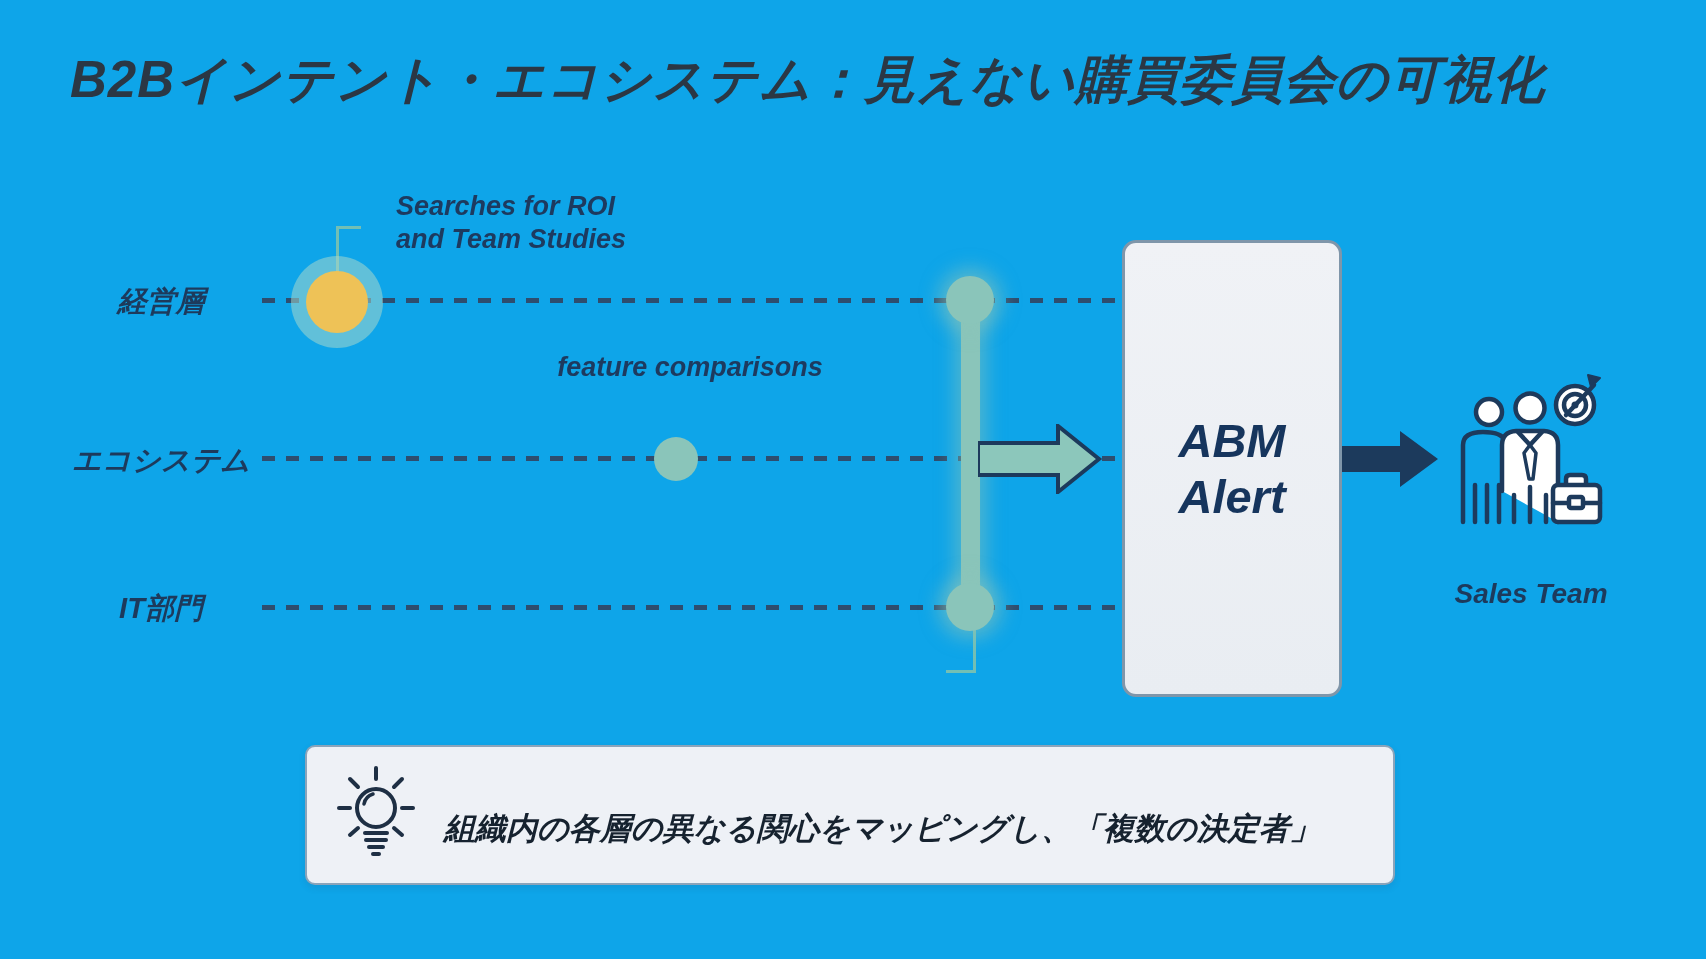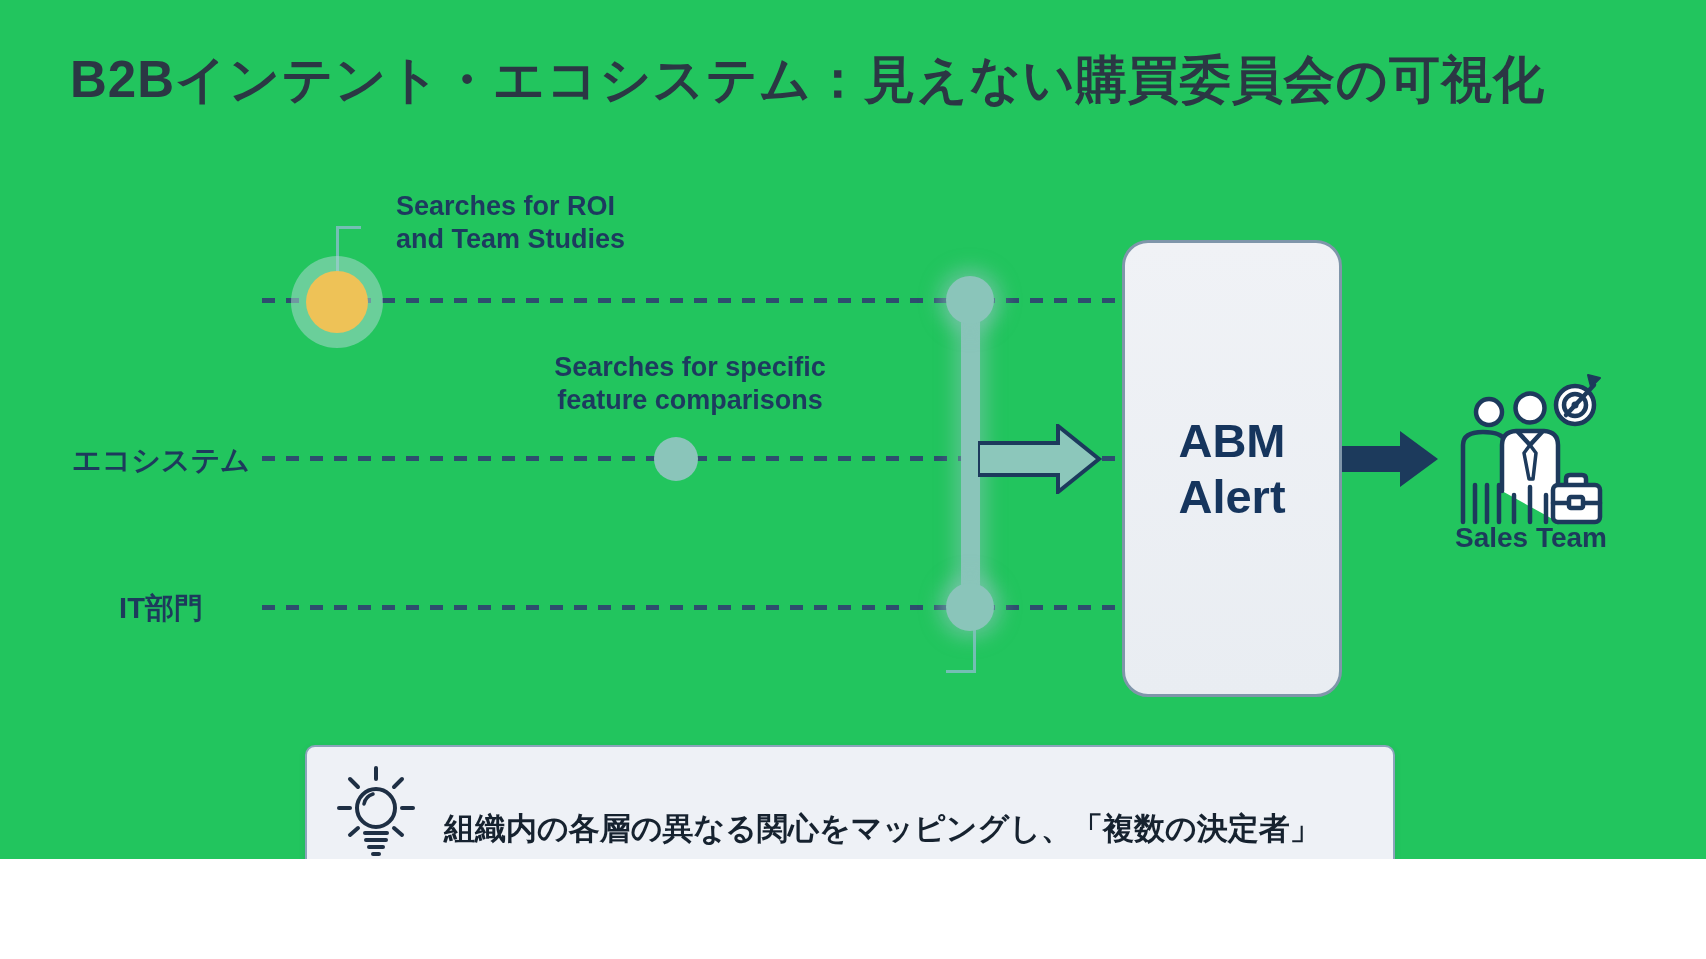--- a/index.html
+++ b/index.html
@@ -1,18 +1,18 @@
 <!DOCTYPE html>
 <html><head>
 <meta charset="utf-8">
 <style>
   html,body{margin:0;padding:0;background:#fff;}
   .canvas{
-    position:relative;width:1706px;height:859px;background:#22c55e;
-    font-family:"Liberation Sans","DejaVu Sans",sans-serif;overflow:hidden;
+    position:relative;width:1706px;height:959px;background:#0ea5e9;
+    font-family:"Liberation Sans","DejaVu Sans",sans-serif;overflow:hidden;font-style:italic;
   }
   .abs{position:absolute;}
   
   .title{
     left:70px;top:46px;font-size:51px;font-weight:900;color:#2b3744;
     letter-spacing:1px;white-space:nowrap;
   }
   
   .row-label{
     width:210px;left:56px;text-align:center;font-size:29px;font-weight:800;
@@ -50,29 +50,29 @@
   }
   .dot.sync.top{left:946px;top:276px;}
   .dot.sync.bottom{left:946px;top:583px;}
   
   .sync-bar{
     left:961px;top:299px;width:19px;height:309px;background:#8ac5ba;
     border-radius:10px;box-shadow:0 0 18px 7px rgba(138,197,186,0.5);
   }
   
   .abm-box{
-    left:1122px;top:240px;width:220px;height:457px;border-radius:26px;
+    left:1122px;top:240px;width:220px;height:457px;border-radius:14px;
     background:linear-gradient(180deg,#f0f2f6,#e9edf2);
     border:3px solid #7f96aa;box-sizing:border-box;
     display:flex;flex-direction:column;align-items:center;justify-content:center;
   }
   .abm-box .line{font-size:47px;font-weight:800;color:#16355d;line-height:56px;}
   
   .sales-label{
-    left:1431px;top:522px;width:200px;text-align:center;
+    left:1431px;top:578px;width:200px;text-align:center;
     font-size:28px;font-weight:700;color:#1d3a5c;
   }
   
   .note-box{
     left:305px;top:745px;width:1090px;height:140px;border-radius:10px;
     background:#eef1f6;border:2px solid #8ba4ba;box-sizing:border-box;
     box-shadow:0 3px 7px rgba(40,60,90,0.12);
   }
   .note-text{
     left:444px;top:768px;font-size:31px;font-weight:700;color:#16222f;
@@ -84,29 +84,29 @@
 <body>
 
 <div class="canvas">
 
   <div class="abs title">B2Bインテント・エコシステム：見えない購買委員会の可視化</div>
 
   <div class="abs dash-line r1"></div>
   <div class="abs dash-line r2"></div>
   <div class="abs dash-line r3"></div>
 
+  <div class="abs row-label r1">経営層</div>
   <div class="abs row-label r2">エコシステム</div>
   <div class="abs row-label r3">IT部門</div>
 
   <div class="abs search-label roi">
     <div>Searches for ROI</div>
     <div>and Team Studies</div>
   </div>
   <div class="abs search-label spec">
-    <div>Searches for specific</div>
     <div>feature comparisons</div>
   </div>
 
   <div class="abs connector conn-roi-h"></div>
   <div class="abs connector conn-roi-v"></div>
   <div class="abs connector conn-sec-v"></div>
   <div class="abs connector conn-sec-h"></div>
 
   <div class="abs sync-bar"></div>
   <div class="abs dot sync top"></div>

